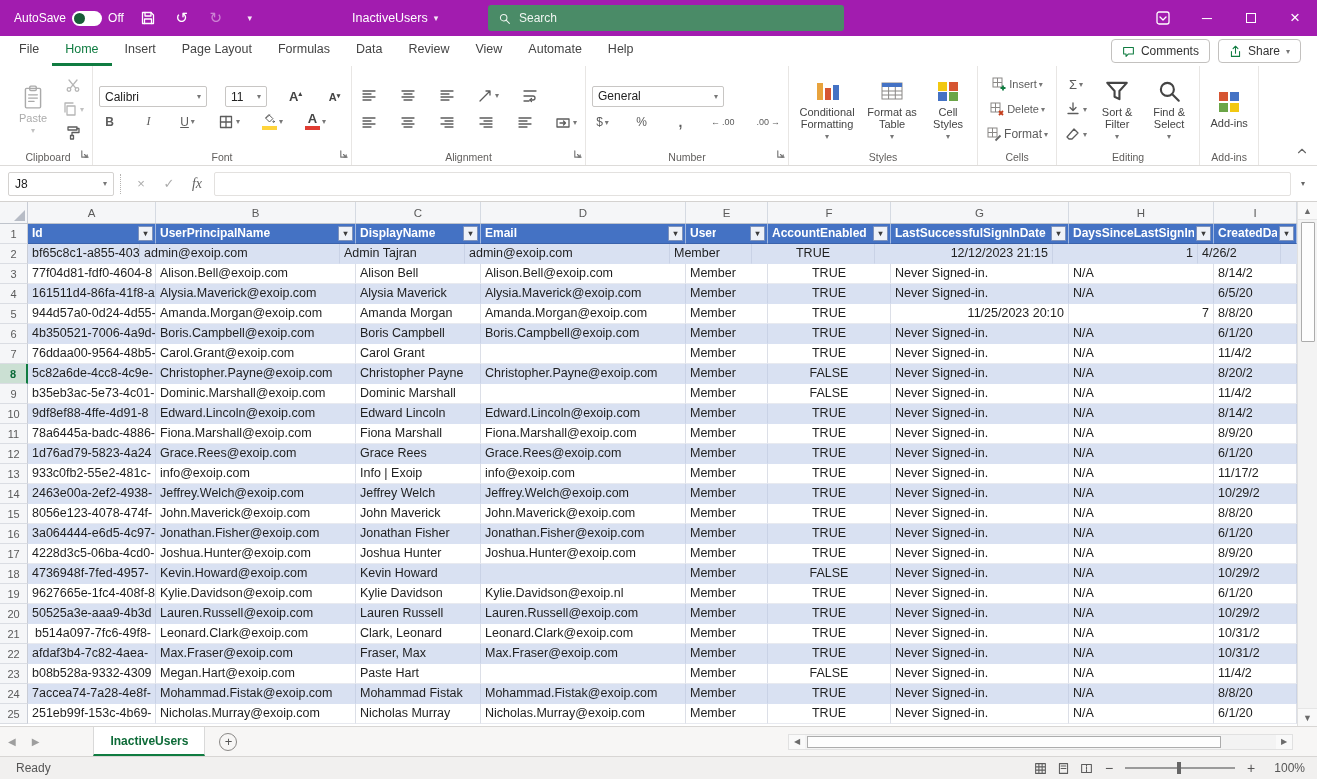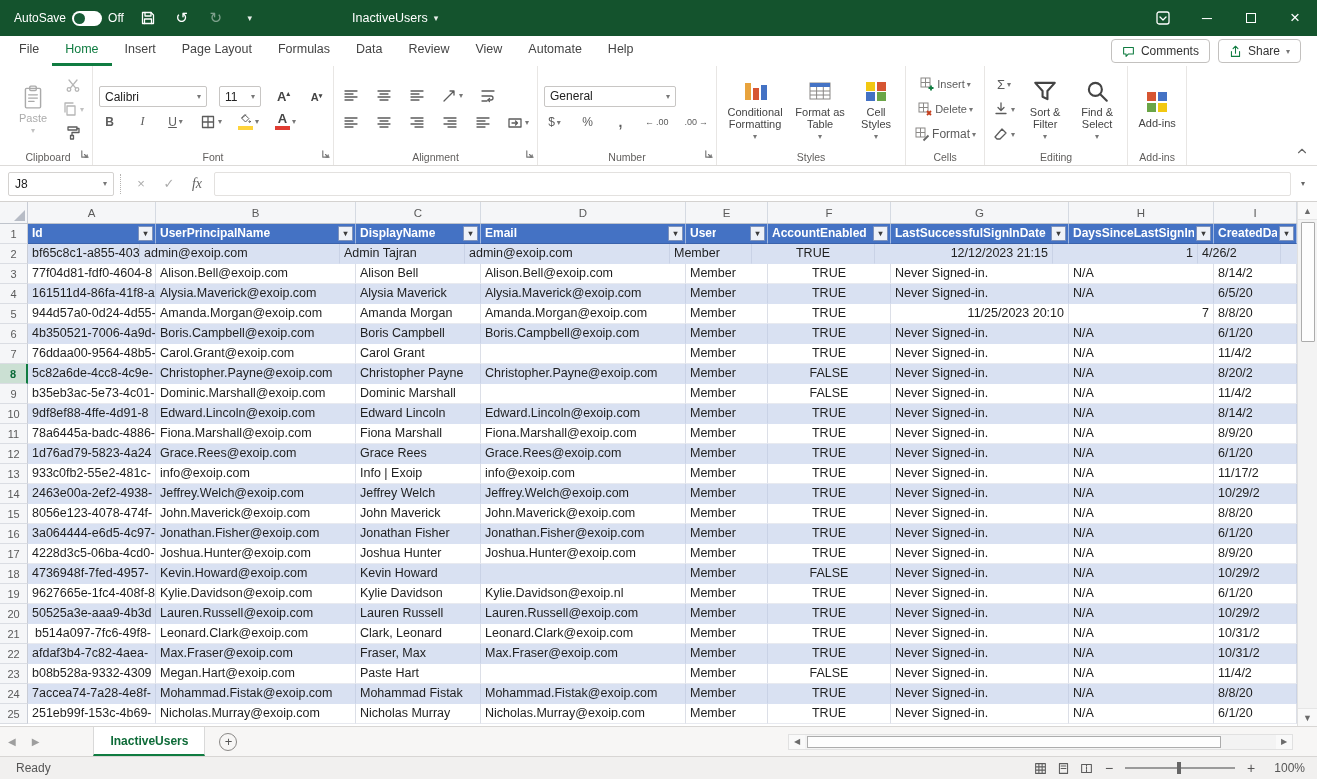--- a/index.html
+++ b/index.html
@@ -1,21 +1,21 @@
 <!DOCTYPE html>
 <html><head>
 <meta charset="utf-8">
 <style>
   *{margin:0;padding:0;box-sizing:border-box}
   html,body{width:1317px;height:779px;overflow:hidden}
   body{font-family:"Liberation Sans",sans-serif;font-size:12px;color:#333;background:#fff}
   .app{width:1317px;height:779px;display:flex;flex-direction:column}
 
   
-  .titlebar{height:36px;flex:0 0 36px;background:#14532d;color:#fff;display:flex;align-items:center;position:relative}
+  .titlebar{height:36px;flex:0 0 36px;background:#a21caf;color:#fff;display:flex;align-items:center;position:relative}
   .qat{display:flex;align-items:center;gap:14px;padding:0 14px;font-size:12px}
   .autosave{display:flex;align-items:center;gap:6px}
   .toggle{width:30px;height:15px;background:#fff;border-radius:8px;position:relative;display:inline-block}
   .knob{position:absolute;left:2px;top:2px;width:11px;height:11px;border-radius:50%;background:#185C37}
   .tbtn{display:inline-flex;align-items:center;justify-content:center;width:20px;height:22px;cursor:default;font-size:15px}
   .dim{opacity:.45}
   .cvw{font-size:9px;opacity:.9}
   .doctitle{position:absolute;left:352px;top:0;height:36px;display:flex;align-items:center;gap:6px;font-size:12.5px}
   .tsearch{position:absolute;left:488px;top:5px;width:356px;height:26px;background:#4A8B67;border-radius:3px;display:flex;align-items:center;gap:8px;padding:0 10px;font-size:12px;color:#F0F5F1}
   .wincontrols{margin-left:auto;display:flex;align-items:center;height:36px}
@@ -29,21 +29,21 @@
   .tr-right{margin-left:auto;display:flex;align-items:center;gap:8px;padding:0 10px 3px 0}
   .pill{height:24px;border:1px solid #C3C1BF;border-radius:4px;background:#fff;display:flex;align-items:center;gap:6px;padding:0 10px;font-size:12px;color:#333}
 
   
   .ribbon{height:100px;flex:0 0 100px;background:#fff;border-bottom:1px solid #DDDBD9;display:flex;position:relative;padding-left:4px}
   .rgroup{position:relative;display:flex;flex-direction:column;padding:4px 6px 17px 6px;border-right:1px solid #E8E6E4}
   .glabel{position:absolute;bottom:2px;left:0;right:0;text-align:center;font-size:10.5px;color:#605E5C}
   .launcher{position:absolute;bottom:3px;right:3px;color:#777}
   .gbody{flex:1;display:flex;align-items:center;gap:4px}
   .gcolumn{display:flex;flex-direction:column;justify-content:center;gap:3px}
-  .rowline{display:flex;align-items:center;gap:12px}
+  .rowline{display:flex;align-items:center;gap:18px}
   .bigbtn{display:flex;flex-direction:column;align-items:center;justify-content:flex-start;text-align:center;font-size:11px;color:#444;padding:3px 4px;gap:2px;min-width:46px}
   .bigbtn .bl{line-height:12px}
   .sbtn{height:21px;min-width:21px;display:flex;align-items:center;justify-content:center;gap:2px;color:#5C5C5C;font-size:12px;padding:0 2px}
   .cv{font-size:8px;color:#777}
   .rselect{border:1px solid #C8C6C4;background:#fff;height:21px;display:flex;align-items:center;justify-content:space-between;padding:0 5px;font-size:12px;color:#222;border-radius:2px}
   .ic{fill:none;stroke:currentColor;stroke-width:1.3;stroke-linecap:round;stroke-linejoin:round}
   .icf{}
   .ic16{width:16px;height:16px}
   .ic26{width:26px;height:26px}
   .ic13{width:13px;height:13px}
@@ -265,20 +265,26 @@
             <use href="#s-floppy"></use>
           </svg>
         </span>
       <span class="tbtn">↺</span>
       <span class="tbtn dim">↻</span>
       <span class="tbtn cvw">▾</span>
     </div>
     <div class="doctitle">
       <span>InactiveUsers</span>
       <span class="cvw">▾</span>
+    </div>
+    <div class="tsearch">
+      <svg class="ic ic13">
+          <use href="#s-magnifier"></use>
+        </svg>
+      <span>Search</span>
     </div>
     <div class="wincontrols">
       <span class="wbtn">
           <svg class="ic ic16">
             <use href="#s-rdisplay"></use>
           </svg>
         </span>
       <span class="wbtn">─</span>
       <span class="wbtn">
           <span class="maxbox"></span>

